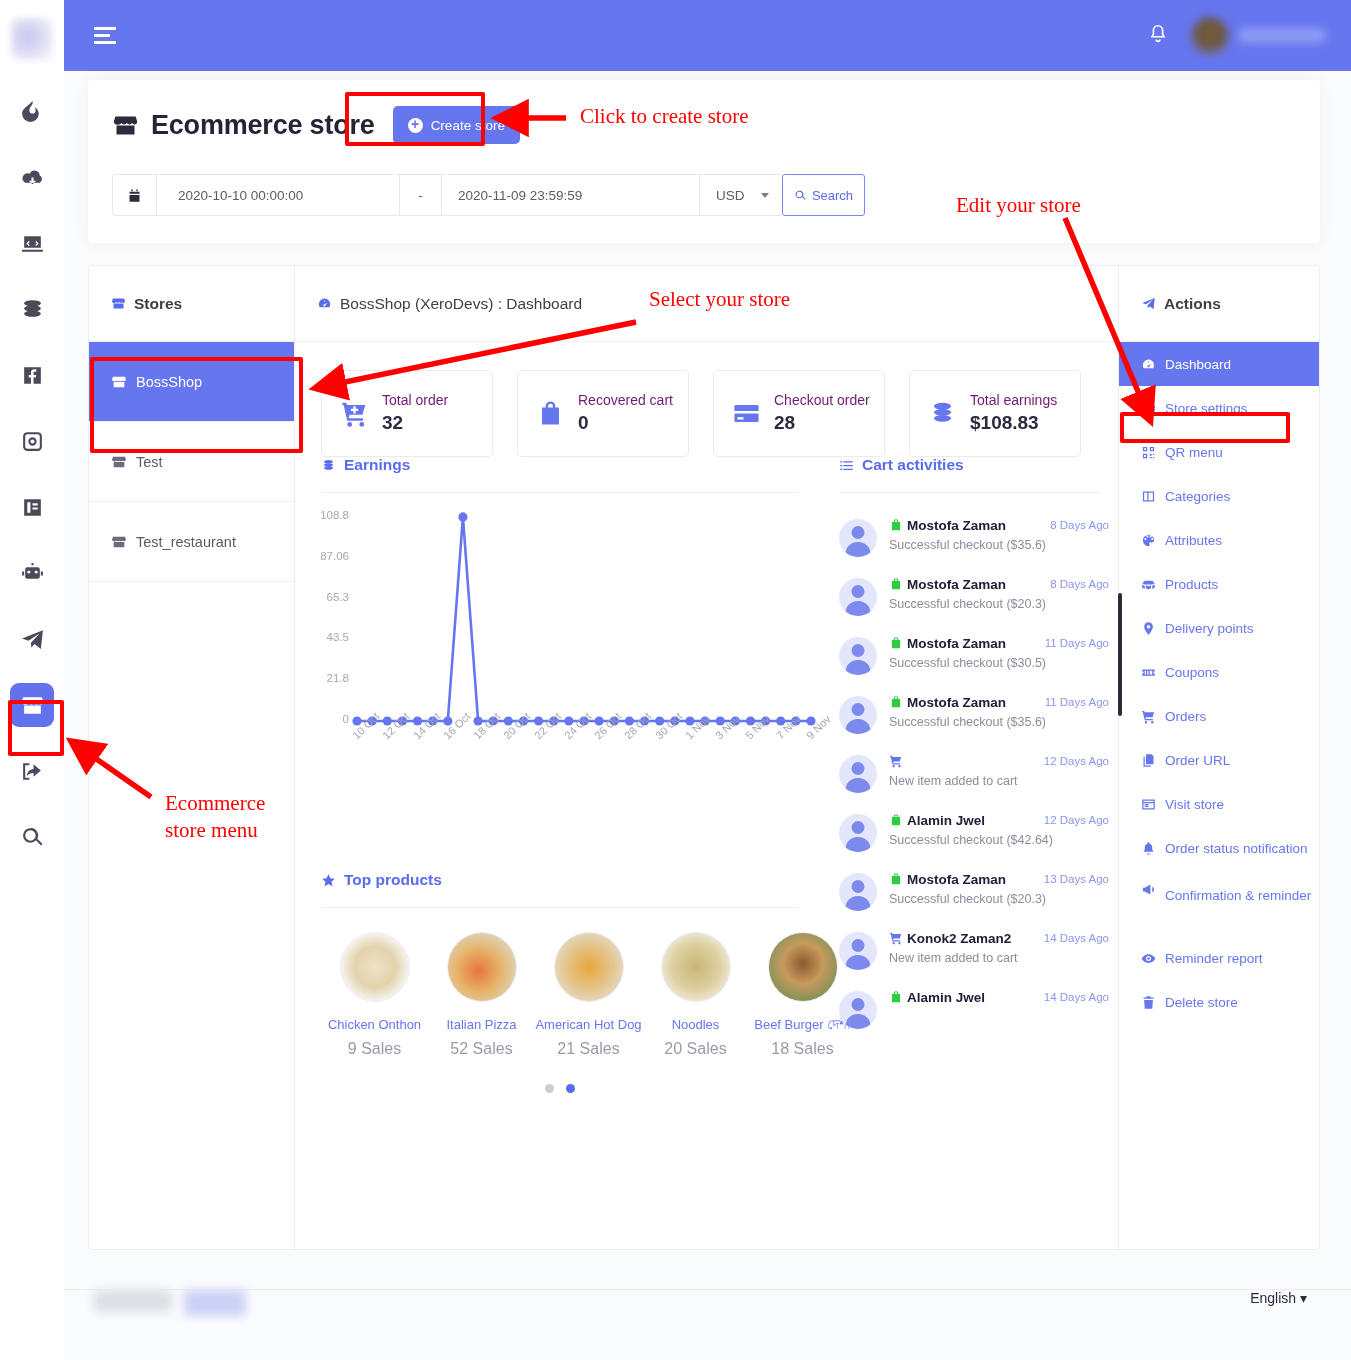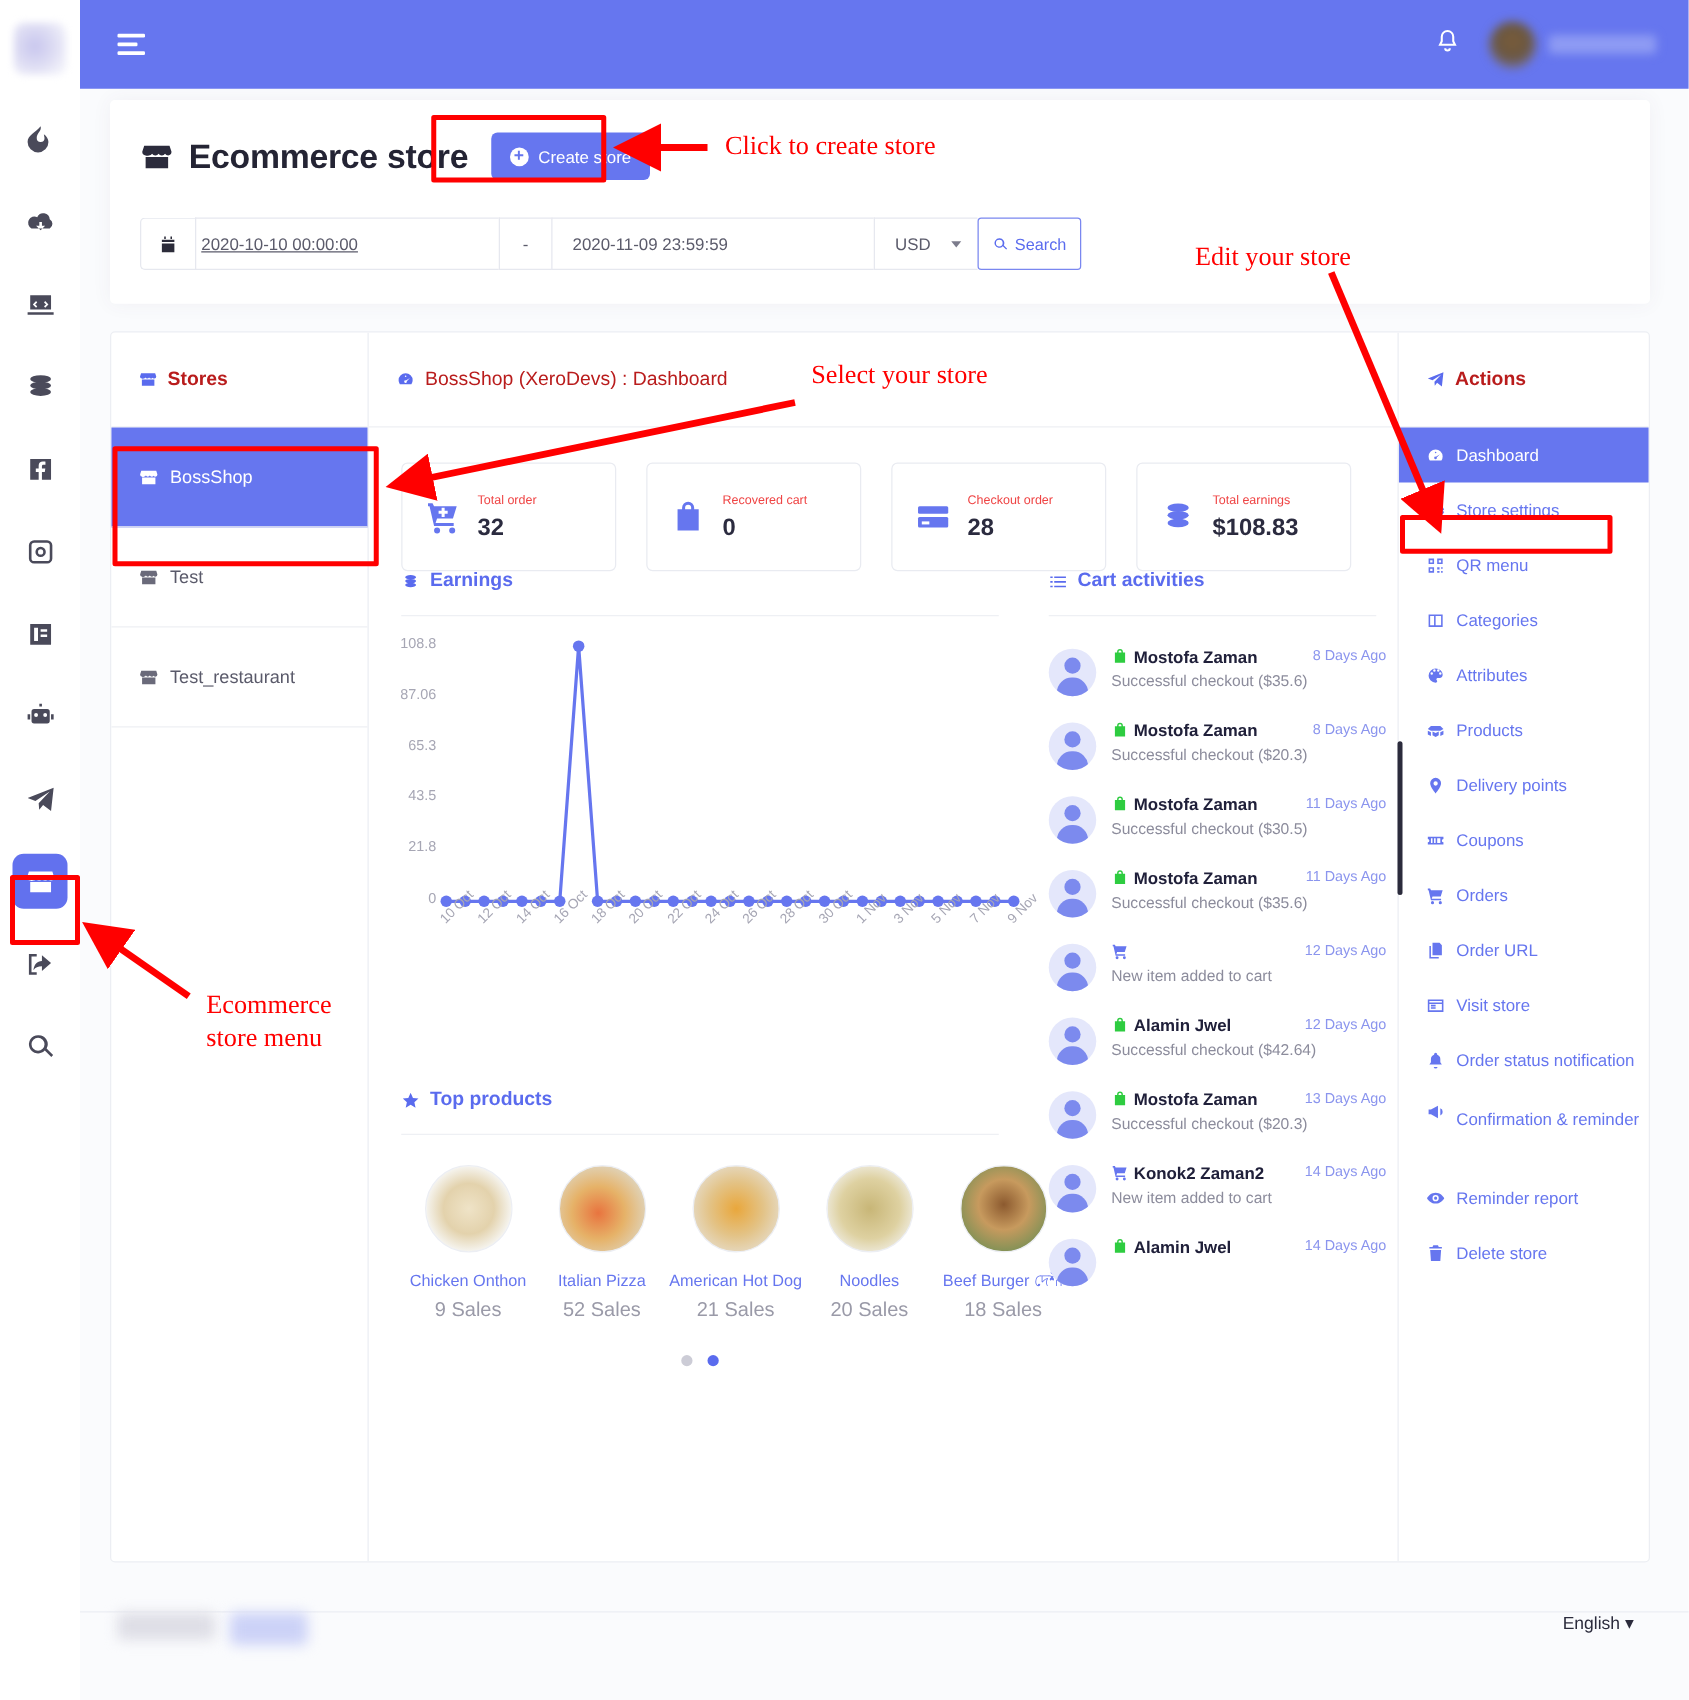--- a/index.html
+++ b/index.html
@@ -85,21 +85,21 @@
   .filter-row {
     position: absolute; left: 24px; top: 94px; display: flex; align-items: stretch;
     height: 42px; font-size: 13.5px;
   }
   .f-cell {
     border: 1px solid #e6e8ef; border-right: none; background: #fff;
     display: flex; align-items: center; color: #5b5b6b;
   }
   .f-icon { width: 44px; justify-content: center; border-radius: 4px 0 0 4px; }
   .f-icon svg { width: 15px; height: 17px; fill: #2c2c3a; }
-  .f-date { width: 243px; padding-left: 4px; text-decoration: underline; }
+  .f-date { width: 243px; padding-left: 21px; }
   .f-dash { width: 42px; justify-content: center; }
   .f-date2 { width: 258px; padding-left: 16px; }
   .f-cur { width: 83px; justify-content: space-between; padding: 0 13px 0 16px; }
   .f-cur .caret { border-left: 4px solid transparent; border-right: 4px solid transparent; border-top: 5px solid #7c7c8c; }
   .f-search {
     border: 1px solid #7a87f0; background: #fff; color: #5a6bee; width: 83px;
     display: flex; align-items: center; justify-content: center; gap: 5px;
     border-radius: 3px; cursor: pointer; font-size: 13px;
   }
   .f-search svg { width: 13px; height: 13px; fill: #5a6bee; }
@@ -110,21 +110,21 @@
     background: #fff; border: 1px solid #eceef3; border-radius: 4px;
     display: flex; overflow: hidden;
   }
   .panels > div { height: 100%; }
   .col-stores { width: 206px; border-right: 1px solid #eceef3; }
   .col-main   { width: 824px; border-right: 1px solid #eceef3; position: relative; }
   .col-actions{ width: 200px; }
 
   .panel-head {
     height: 76px; display: flex; align-items: center; padding-left: 22px;
-    border-bottom: 1px solid #eef0f4; color: #b91c1c; font-size: 15.5px; font-weight: 700;
+    border-bottom: 1px solid #eef0f4; color: #404040; font-size: 15.5px; font-weight: 700;
     gap: 8px;
   }
   .panel-head svg { width: 15px; height: 15px; fill: #5a6bee; }
   .col-main .panel-head { font-weight: 400; font-size: 15.5px; }
 
   .store-item {
     height: 80px; display: flex; align-items: center; gap: 9px;
     padding-left: 22px; font-size: 14.5px; color: #5a5a6a;
     border-bottom: 1px solid #eef0f4; cursor: pointer;
   }
@@ -133,21 +133,21 @@
   .store-item.active svg { fill: #fff; }
 
   
   .stats { display: flex; gap: 24px; padding: 28px 0 0 26px; }
   .stat {
     width: 172px; height: 87px; border: 1px solid #e9ebf1; border-radius: 5px;
     display: flex; align-items: center; gap: 13px; padding-left: 18px;
   }
   .stat .sicon { color: #6676ef; display: flex; }
   .stat .sicon svg { width: 29px; height: 29px; fill: currentColor; }
-  .stat .slabel { font-size: 10px; color: #ef4444; line-height: 15px; }
+  .stat .slabel { font-size: 14px; color: #701a75; line-height: 15px; }
   .stat .sval { font-size: 19px; font-weight: 700; color: #2b2b3f; margin-top: 4px; }
 
   
   .sec-title {
     display: flex; align-items: center; gap: 8px;
     color: #5a6bee; font-size: 15.5px; font-weight: 700;
   }
   .sec-title svg { width: 15px; height: 15px; fill: #5a6bee; }
 
   .earnings-wrap { position: absolute; left: 0; top: 190px; width: 530px; }

